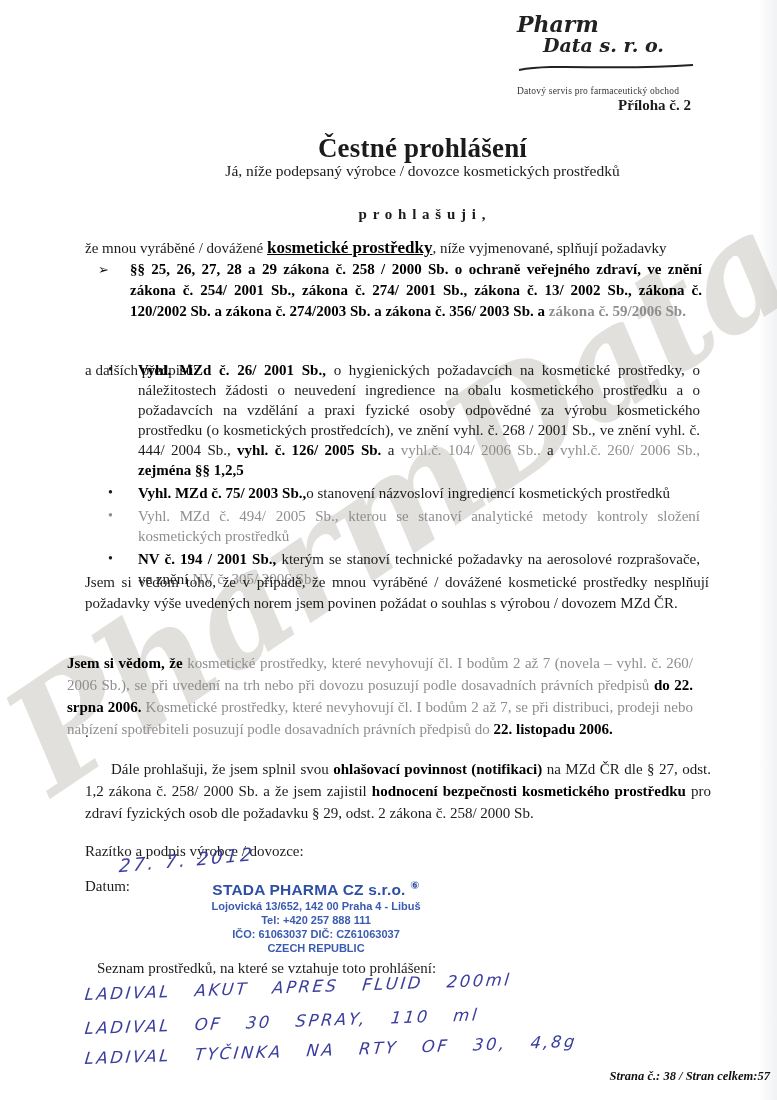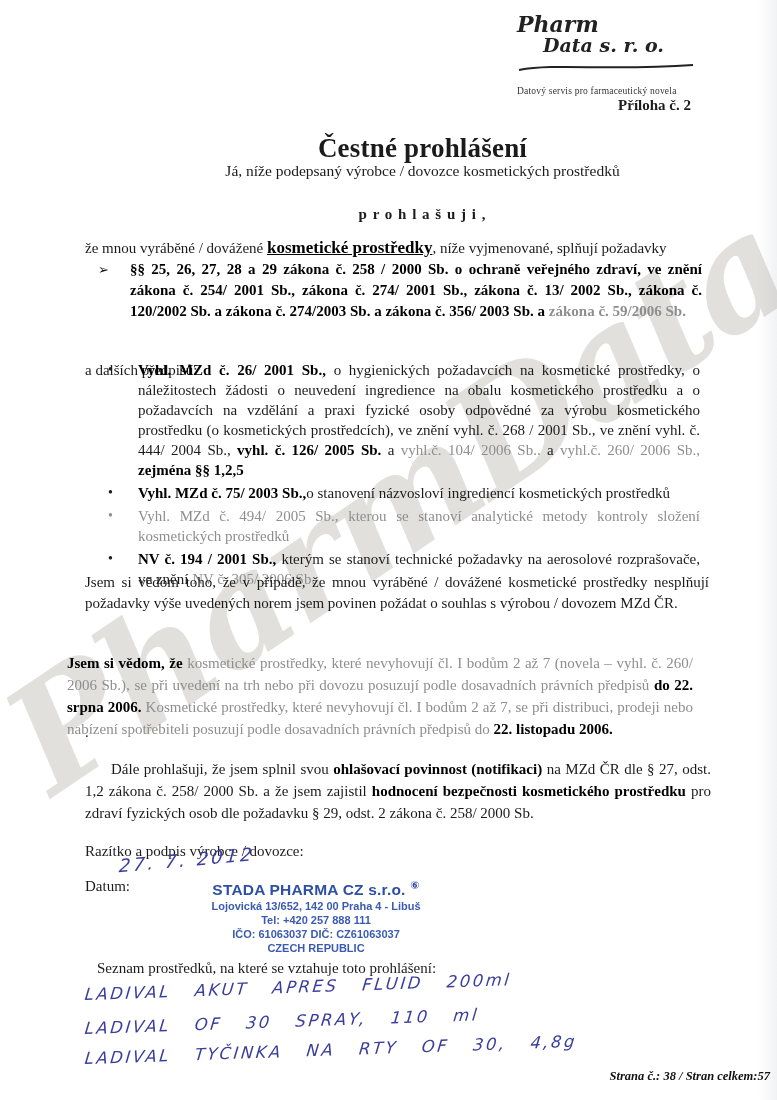--- a/index.html
+++ b/index.html
@@ -85,21 +85,21 @@
   <div class="content">
 
     <div class="abs logo">
       <div class="logo-script">
         <span class="logo-part1">Pharm</span><br>
         <span class="logo-part2">Data s. r. o.</span>
       </div>
       <svg class="logo-swash" viewBox="0 0 178 10">
         <path d="M2,8 C40,1 90,9 176,3" stroke="#222" stroke-width="2" fill="none"></path>
       </svg>
-      <div class="logo-tagline">Datový servis pro farmaceutický novela</div>
+      <div class="logo-tagline">Datový servis pro farmaceutický obchod</div>
     </div>
 
     <div class="abs attachment">Příloha č. 2</div>
 
     <div class="abs heading">
       <div class="title">Čestné prohlášení</div>
       <div class="subtitle">Já, níže podepsaný výrobce / dovozce kosmetických prostředků</div>
       <div class="declare">p r o h l a š u j i ,</div>
     </div>
 

